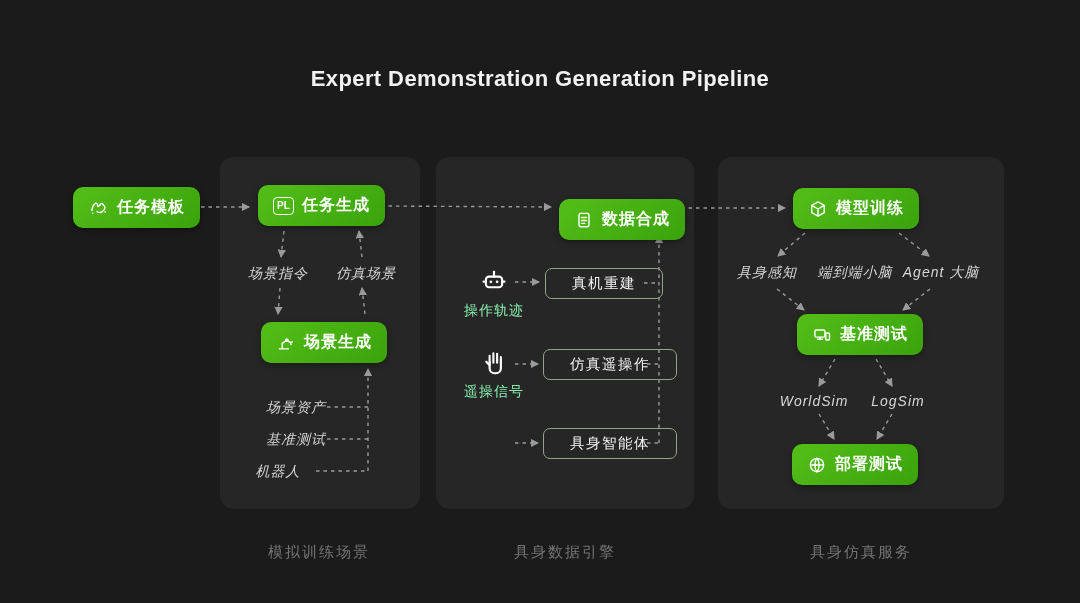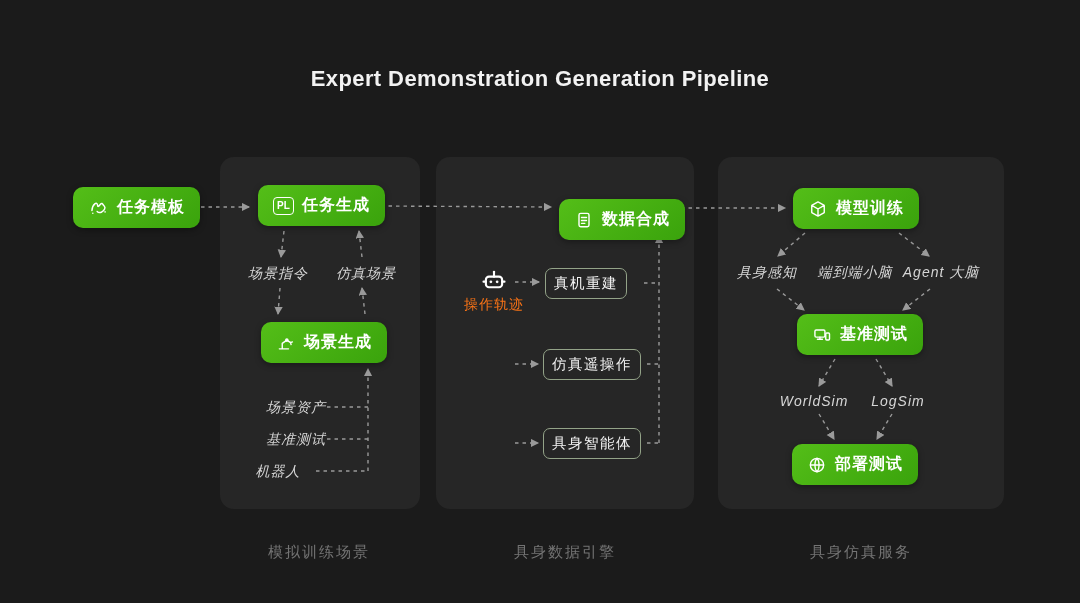--- a/index.html
+++ b/index.html
@@ -32,38 +32,38 @@
   .gbtn .ic { display:inline-flex; }
   .gbtn svg, .src svg { display:block; }
 
   .badge {
     display:inline-flex; align-items:center; justify-content:center;
     width:21px; height:18px; border:1.6px solid #fff; border-radius:4px;
     font-size:10px; font-weight:700; letter-spacing:0;
   }
 
   .obox {
-    position:absolute; height:31px; line-height:29px; padding:0 8px;
+    position:absolute; height:31px; line-height:29px; padding:0 26px;
     border:1px solid #93a388; border-radius:7px; background:transparent;
     color:#f2f2f2; font-size:14.5px; letter-spacing:1.5px; white-space:nowrap;
   }
 
   .txt {
     position:absolute; transform:translateX(-50%);
     color:#d6d6d6; font-size:14px; letter-spacing:1px; white-space:nowrap;font-style:italic;
   }
 
   .caption {
     position:absolute; top:543px; transform:translateX(-50%);
     color:#737373; font-size:15px; letter-spacing:2px; white-space:nowrap;
   }
 
   .src { position:absolute; transform:translateX(-50%); text-align:center; }
   .src .ic { display:block; margin:0 auto; width:30px; height:30px; }
-  .src .slbl { color:#f97316; font-size:14px; letter-spacing:1px; white-space:nowrap; }
+  .src .slbl { margin-top:6px; color:#86efac; font-size:14px; letter-spacing:1px; white-space:nowrap; }
 
   .ik { fill:none; stroke:#fff; stroke-width:1.7; stroke-linecap:round; stroke-linejoin:round; }
   .ifill { fill:#fff; stroke:none; }
 </style>
 </head>
 <body>
 
 <div class="stage">
 
   <div class="title">Expert Demonstration Generation Pipeline</div>
@@ -159,20 +159,30 @@
         <circle class="ifill" cx="9.5" cy="12.7" r="1.1"></circle>
           <circle class="ifill" cx="14.5" cy="12.7" r="1.1"></circle>
         <path class="ik" d="M12 8.5 V5.6 M5.5 12.5 H3.6 M18.5 12.5 H20.4"></path>
         <circle class="ifill" cx="12" cy="4.7" r="1"></circle>
       </svg>
     </span>
     <div class="slbl">操作轨迹</div>
   </div>
   <div class="obox" style="left:545px;top:268px">真机重建</div>
 
+  <div class="src" style="left:494px;top:347px">
+    <span class="ic">
+      <svg width="30" height="30" viewBox="0 0 24 24">
+        <path class="ik" d="M8.5 12.5 V7 M11.5 12.5 V5 M14.5 12.5 V5.5 M17.5 12.5 V8"></path>
+        <path class="ik" d="M8.5 12.5 v4.5 a4 4 0 0 0 4 4 h1 a4 4 0 0 0 4 -4 v-4.5"></path>
+        <path class="ik" d="M8.5 14.5 L5.8 11.8"></path>
+      </svg>
+    </span>
+    <div class="slbl">遥操信号</div>
+  </div>
   <div class="obox" style="left:543px;top:349px">仿真遥操作</div>
 
   <div class="obox" style="left:543px;top:428px">具身智能体</div>
 
   <div class="caption" style="left:565px">具身数据引擎</div>
 
   <div class="gbtn" style="left:793px;top:188px">
     <span class="ic">
       <svg width="20" height="20" viewBox="0 0 24 24">
         <path class="ik" d="M12 3.5 L19.5 7.75 V16.25 L12 20.5 L4.5 16.25 V7.75 Z M4.5 7.75 L12 12 L19.5 7.75 M12 12 V20.5"></path>

